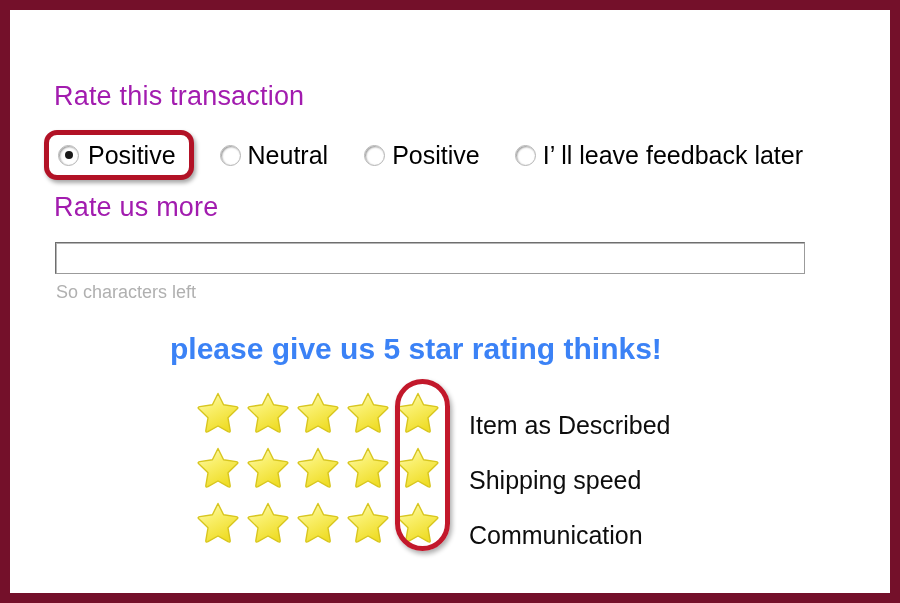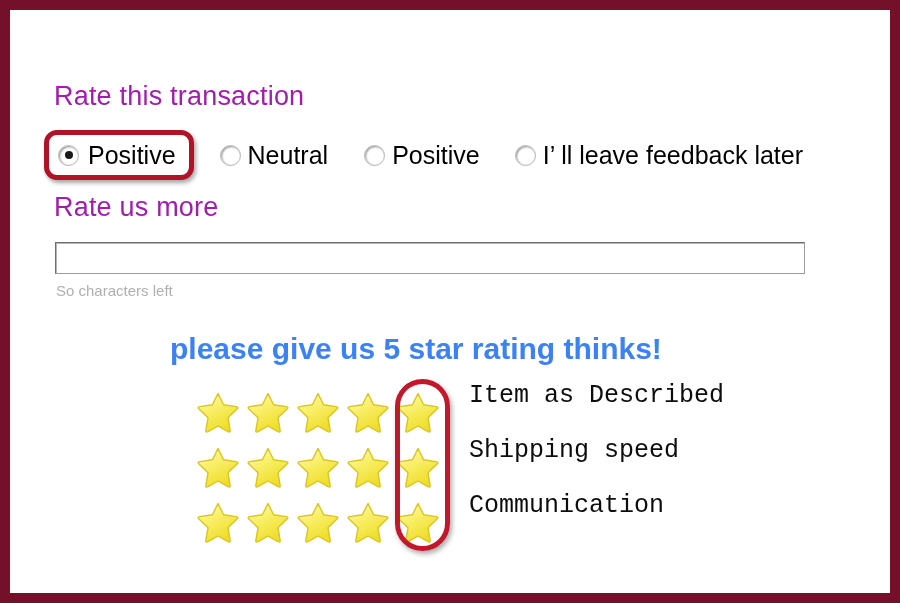--- a/index.html
+++ b/index.html
@@ -129,21 +129,21 @@
     font-size: 16px;
     color: #222;
     padding: 0 6px;
     box-sizing: border-box;
   }
   .char-counter {
     position: absolute;
     left: 46px;
     top: 272px;
     color: #b0b0b0;
-    font-size: 15px;
+    font-size: 18px;
     white-space: nowrap;
   }
 
   
   .promo-headline {
     position: absolute;
     left: 160px;
     top: 322px;
     color: #3b82f6;
     font-size: 30px;
@@ -152,23 +152,22 @@
   }
 
   
   .stars-block {
     position: absolute;
     left: 183px;
     top: 373px;
   }
   .star-row {
     display: flex;
-    align-items: flex-start;
+    align-items: flex-end;
     height: 55px;
-    font-family: Liberation Mono, monospace;
   }
   .star-cells {
     display: flex;
     align-items: center;
   }
   .star-cell {
     width: 50px;
     height: 55px;
     display: flex;
     align-items: center;

